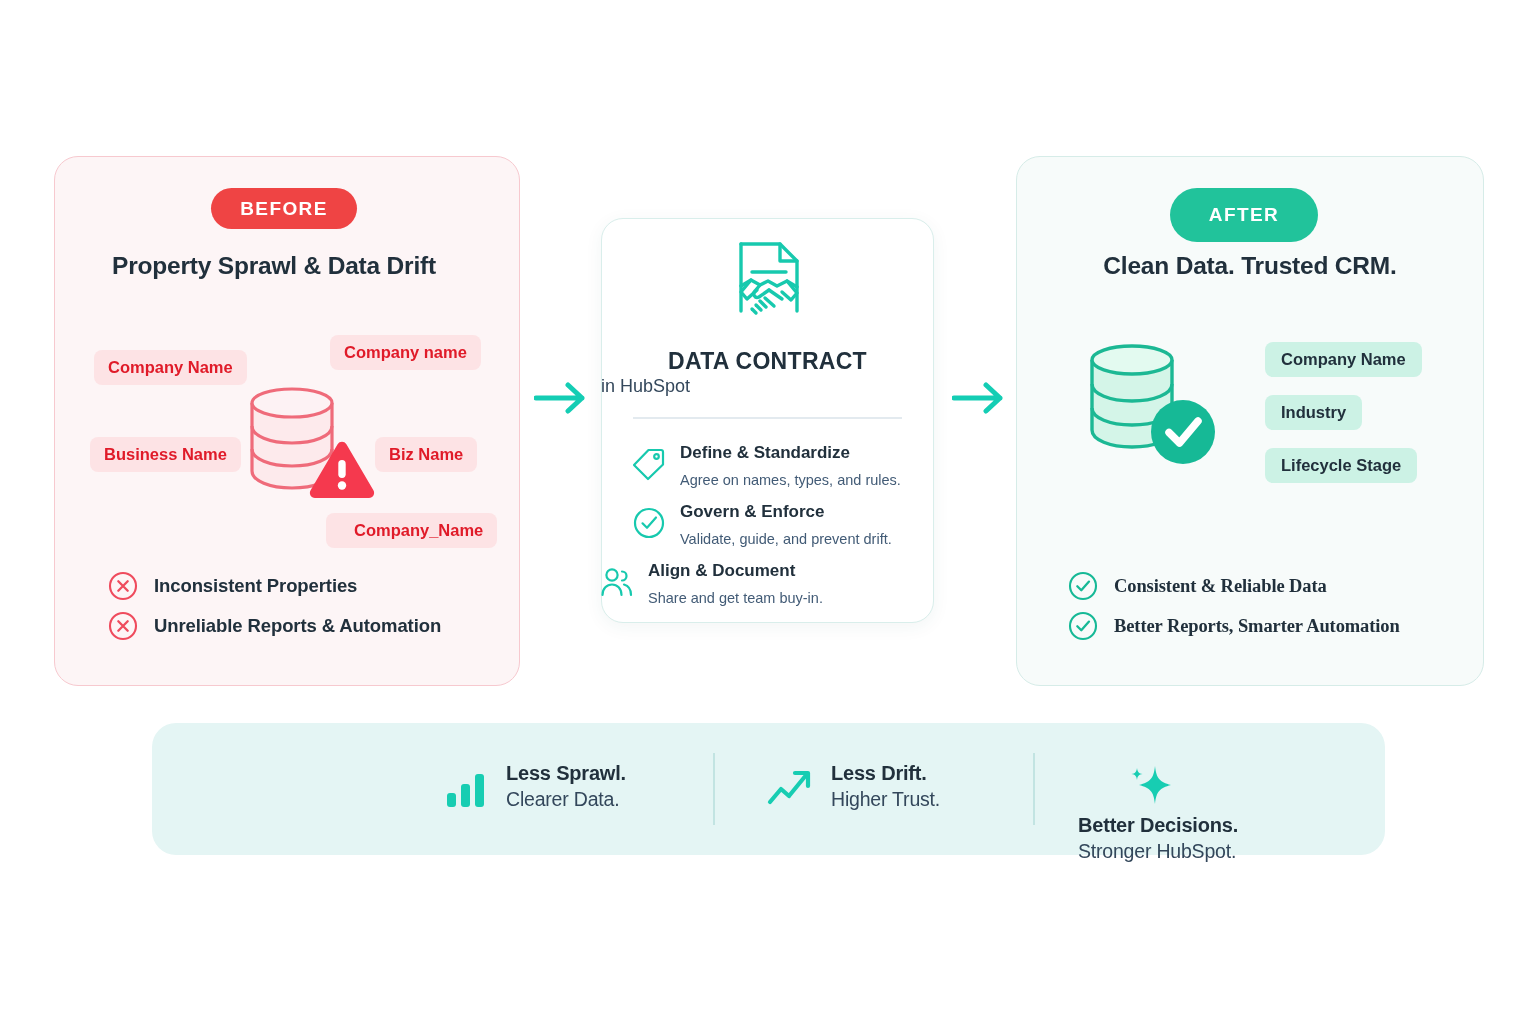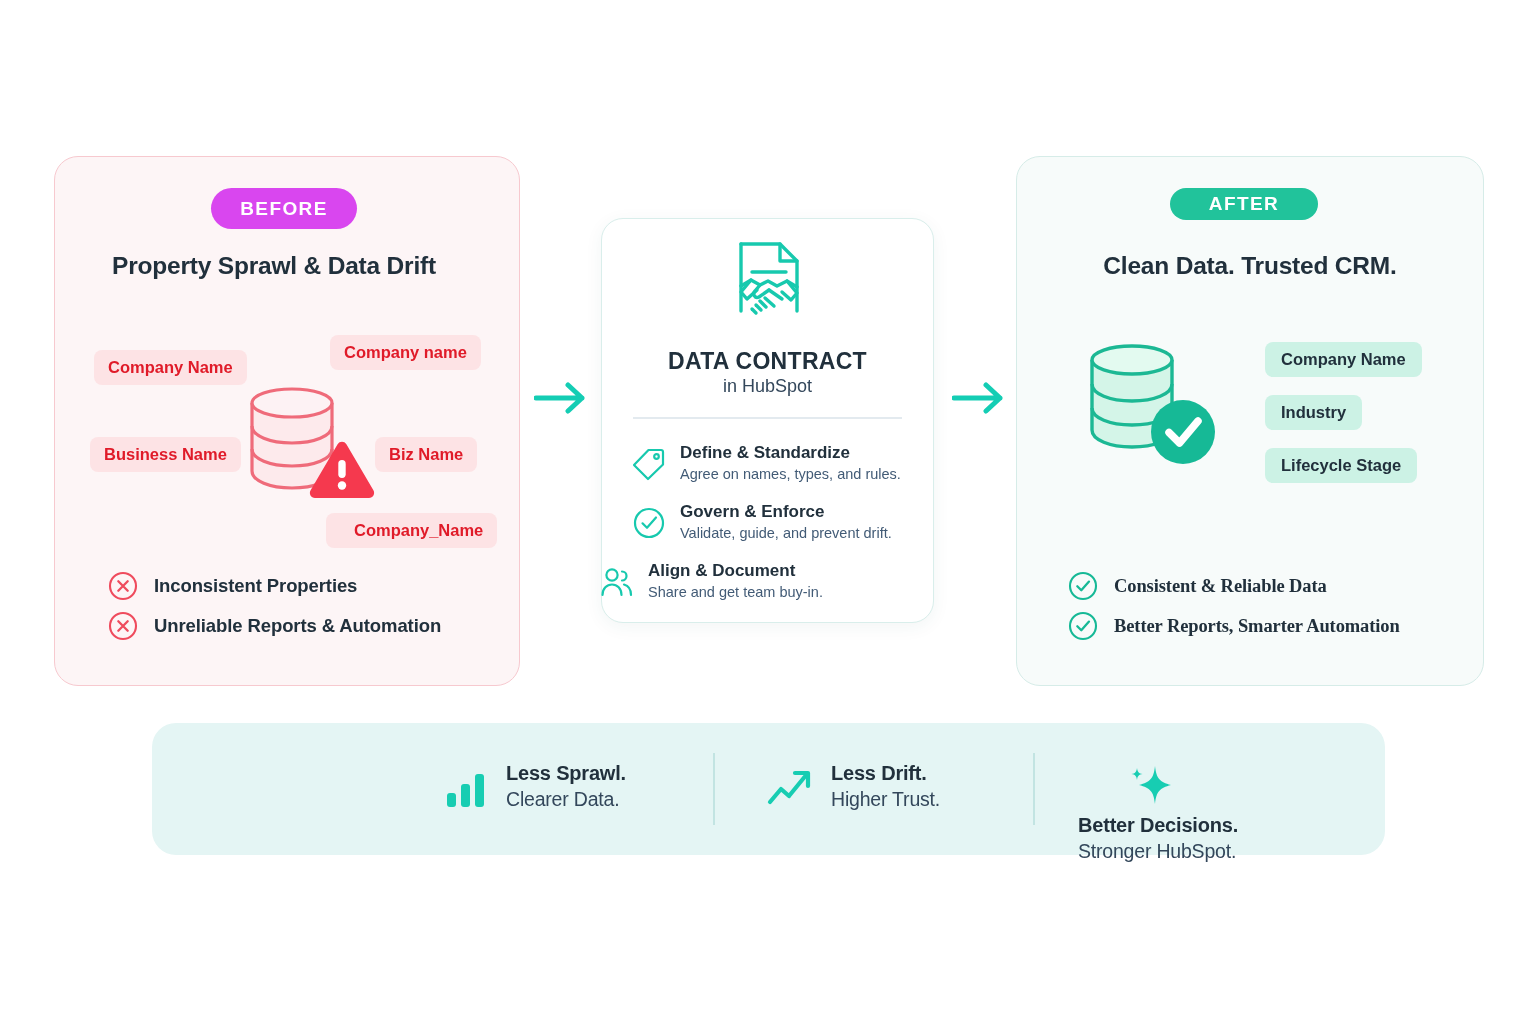--- a/index.html
+++ b/index.html
@@ -29,22 +29,22 @@
   .card-after{
     left:1016px;top:156px;width:468px;height:530px;
     background:#f7fbfa;border:1.5px solid #d6ece8;
   }
 
   
   .pill{
     position:absolute;display:flex;align-items:center;justify-content:center;
     border-radius:999px;color:#ffffff;font-weight:bold;letter-spacing:1.4px;
   }
-  .pill-before{left:211px;top:188px;width:146px;height:41px;background:#d946ef;font-size:19px;}
-  .pill-after{left:1170px;top:188px;width:148px;height:32px;background:#21c39b;font-size:19px;}
+  .pill-before{left:211px;top:188px;width:146px;height:41px;background:#ef4444;font-size:19px;}
+  .pill-after{left:1170px;top:188px;width:148px;height:54px;background:#21c39b;font-size:19px;}
 
   .card-title{
     position:absolute;width:100%;text-align:center;left:0;
     font-size:24.5px;font-weight:bold;color:#21303c;letter-spacing:-0.2px;
   }
   .title-before{top:252px;}
   .title-after{top:252px;}
 
   
   .ptag{
@@ -74,29 +74,29 @@
   .arrow-1{left:534px;top:378px;}
   .arrow-2{left:952px;top:378px;}
 
   
   .contract-icon{position:absolute;left:727px;top:239px;}
   .contract-title{
     position:absolute;left:601px;width:333px;text-align:center;top:348px;
     font-size:23px;font-weight:bold;color:#21303c;letter-spacing:.3px;
   }
   .contract-sub{
-    position:absolute;left:601px;width:333px;text-align:center;top:376px;
+    position:absolute;left:601px;width:333px;text-align:left;top:376px;
     font-size:18px;color:#33475b;
   }
   .divider{position:absolute;left:633px;top:417px;width:269px;height:1.5px;background:#e3eaef;}
 
   .feature{position:absolute;display:flex;align-items:flex-start;}
   .feature .fic{width:34px;height:34px;flex:0 0 34px;margin-right:14px;margin-top:5px;}
   .feature .fhead{font-size:17px;font-weight:bold;color:#21303c;line-height:21px;}
-  .feature .fsub{font-size:14.5px;color:#425b76;line-height:20px;margin-top:1px;text-align:right;}
+  .feature .fsub{font-size:14.5px;color:#425b76;line-height:20px;margin-top:7px;text-align:right;}
   .feature-1{left:632px;top:442px;}
   .feature-2{left:632px;top:501px;}
   .feature-3{left:600px;top:560px;}
 
   
   .db-after{position:absolute;left:1086px;top:342px;}
   .atag{
     position:absolute;display:flex;align-items:center;
     background:#ccf2e5;color:#21303c;border-radius:8px;
     font-size:16.5px;font-weight:bold;box-sizing:border-box;padding:0 16px;

